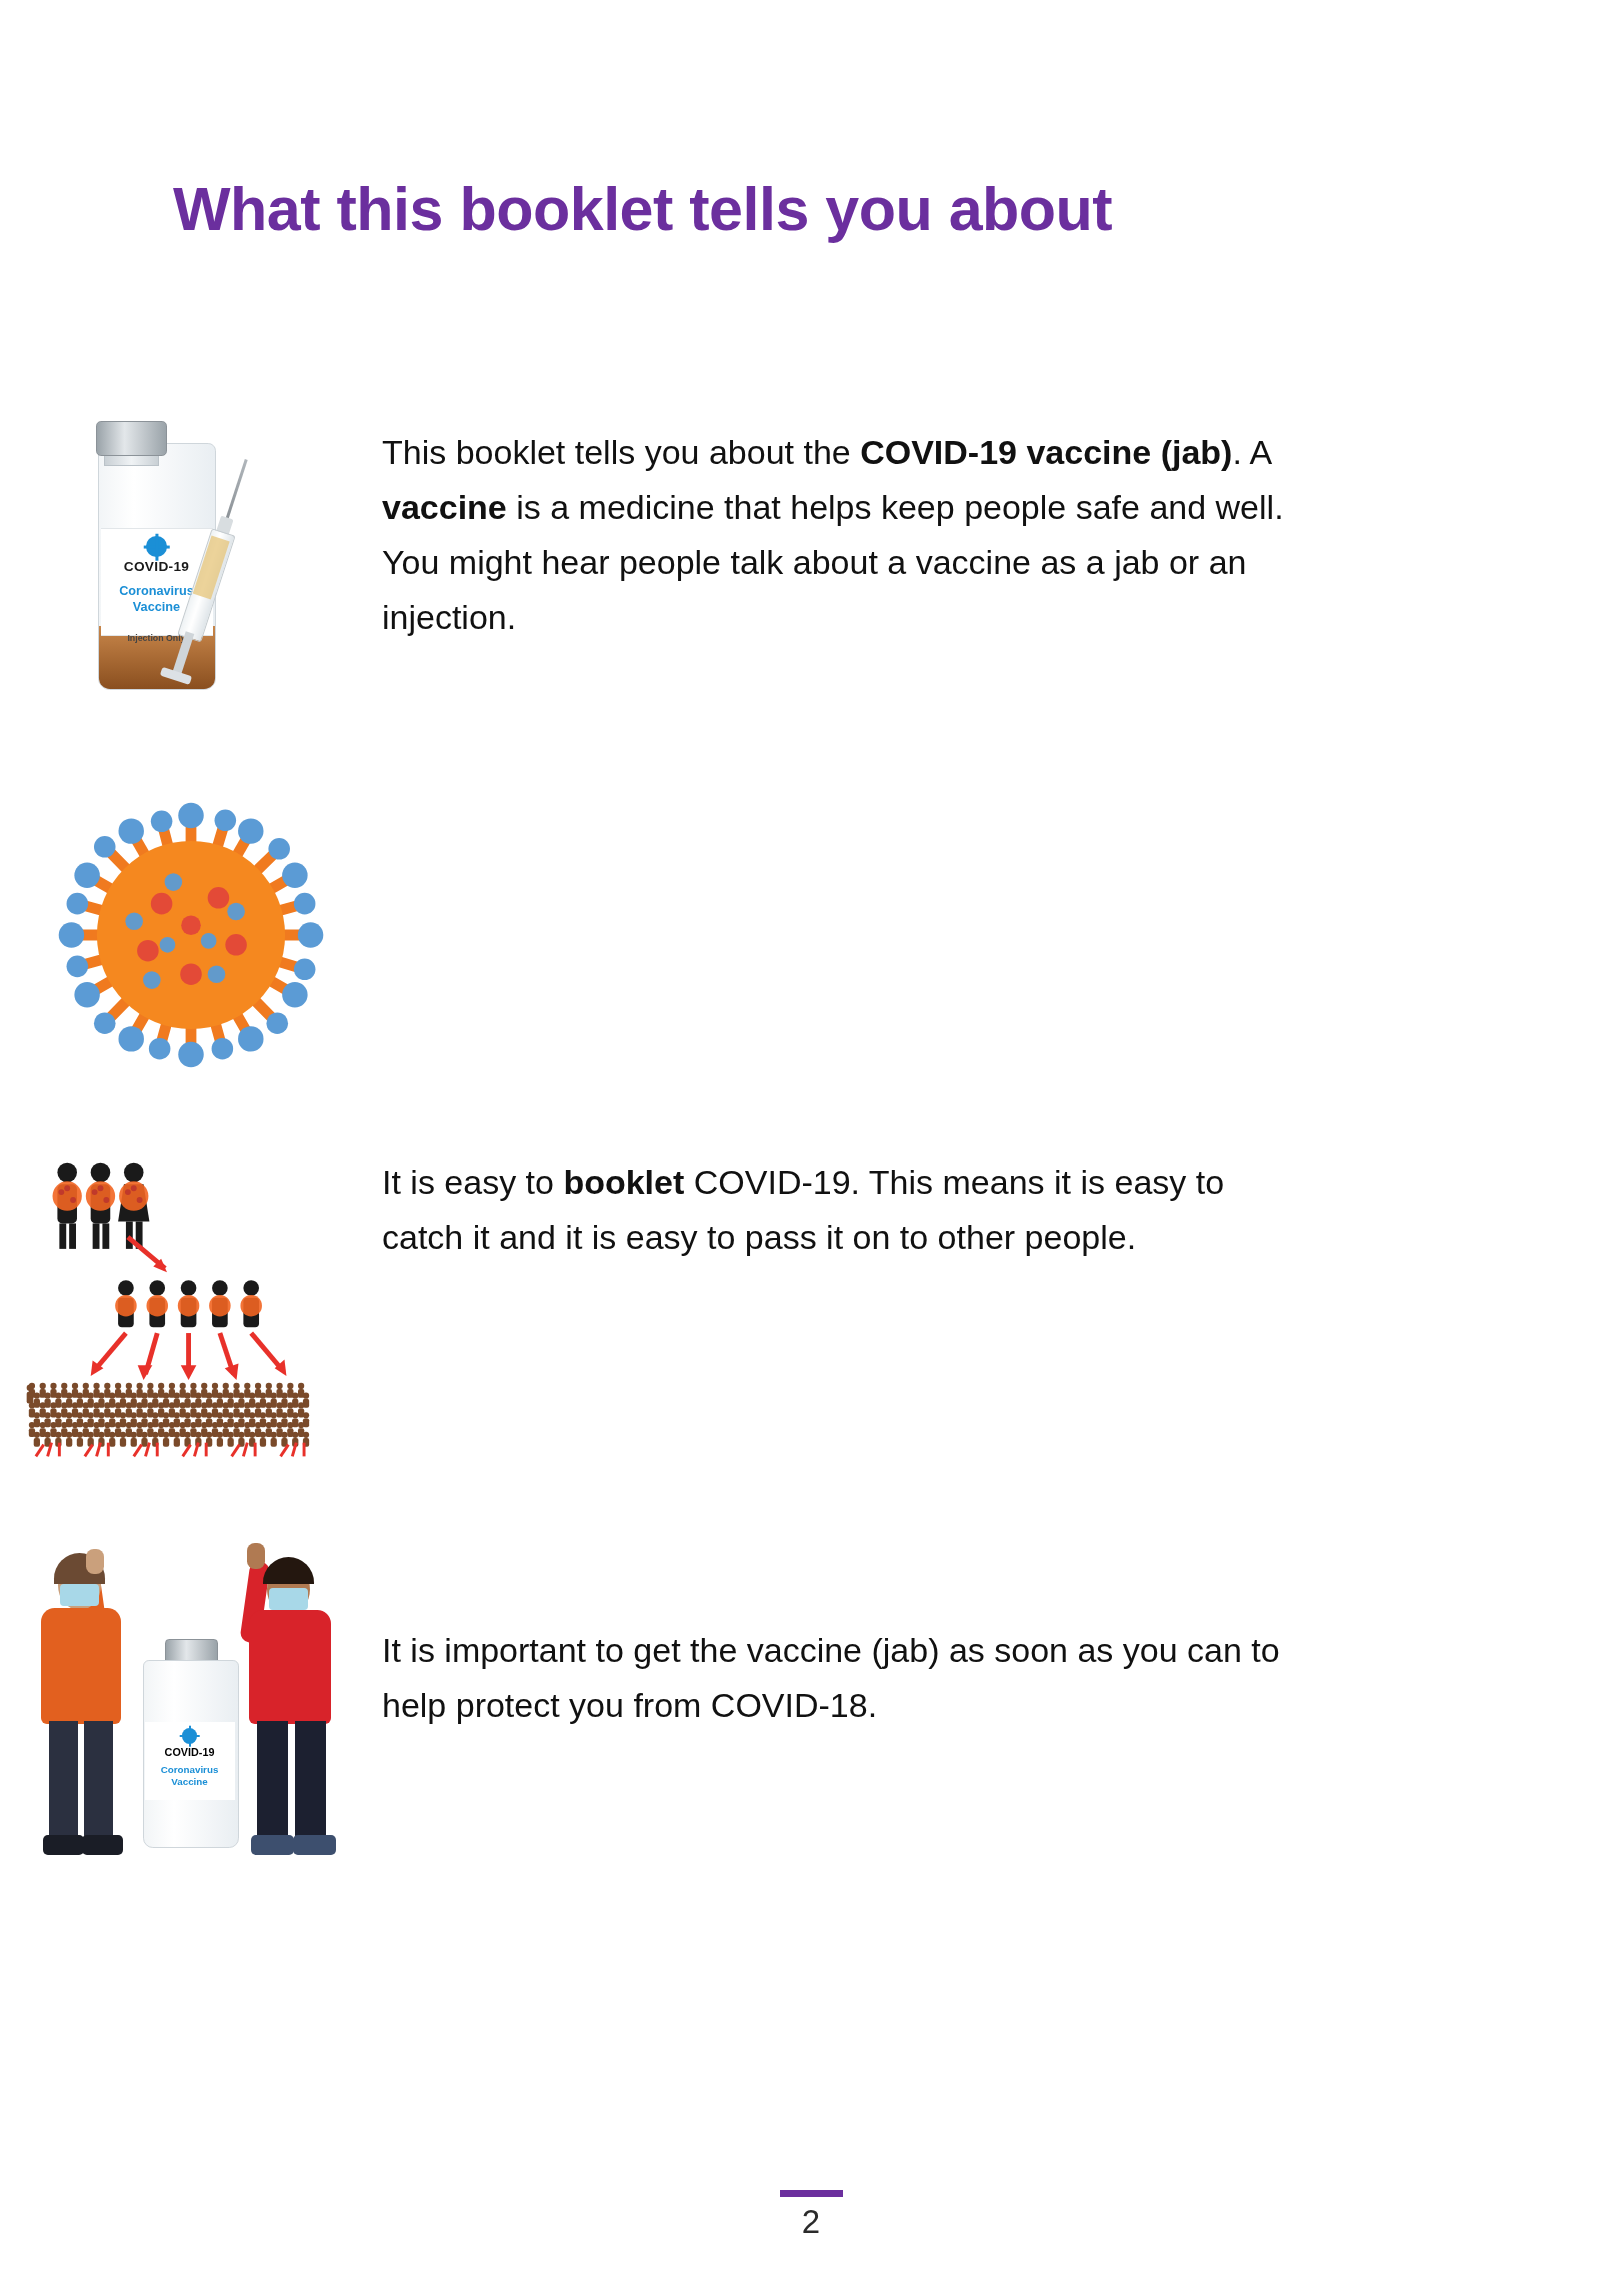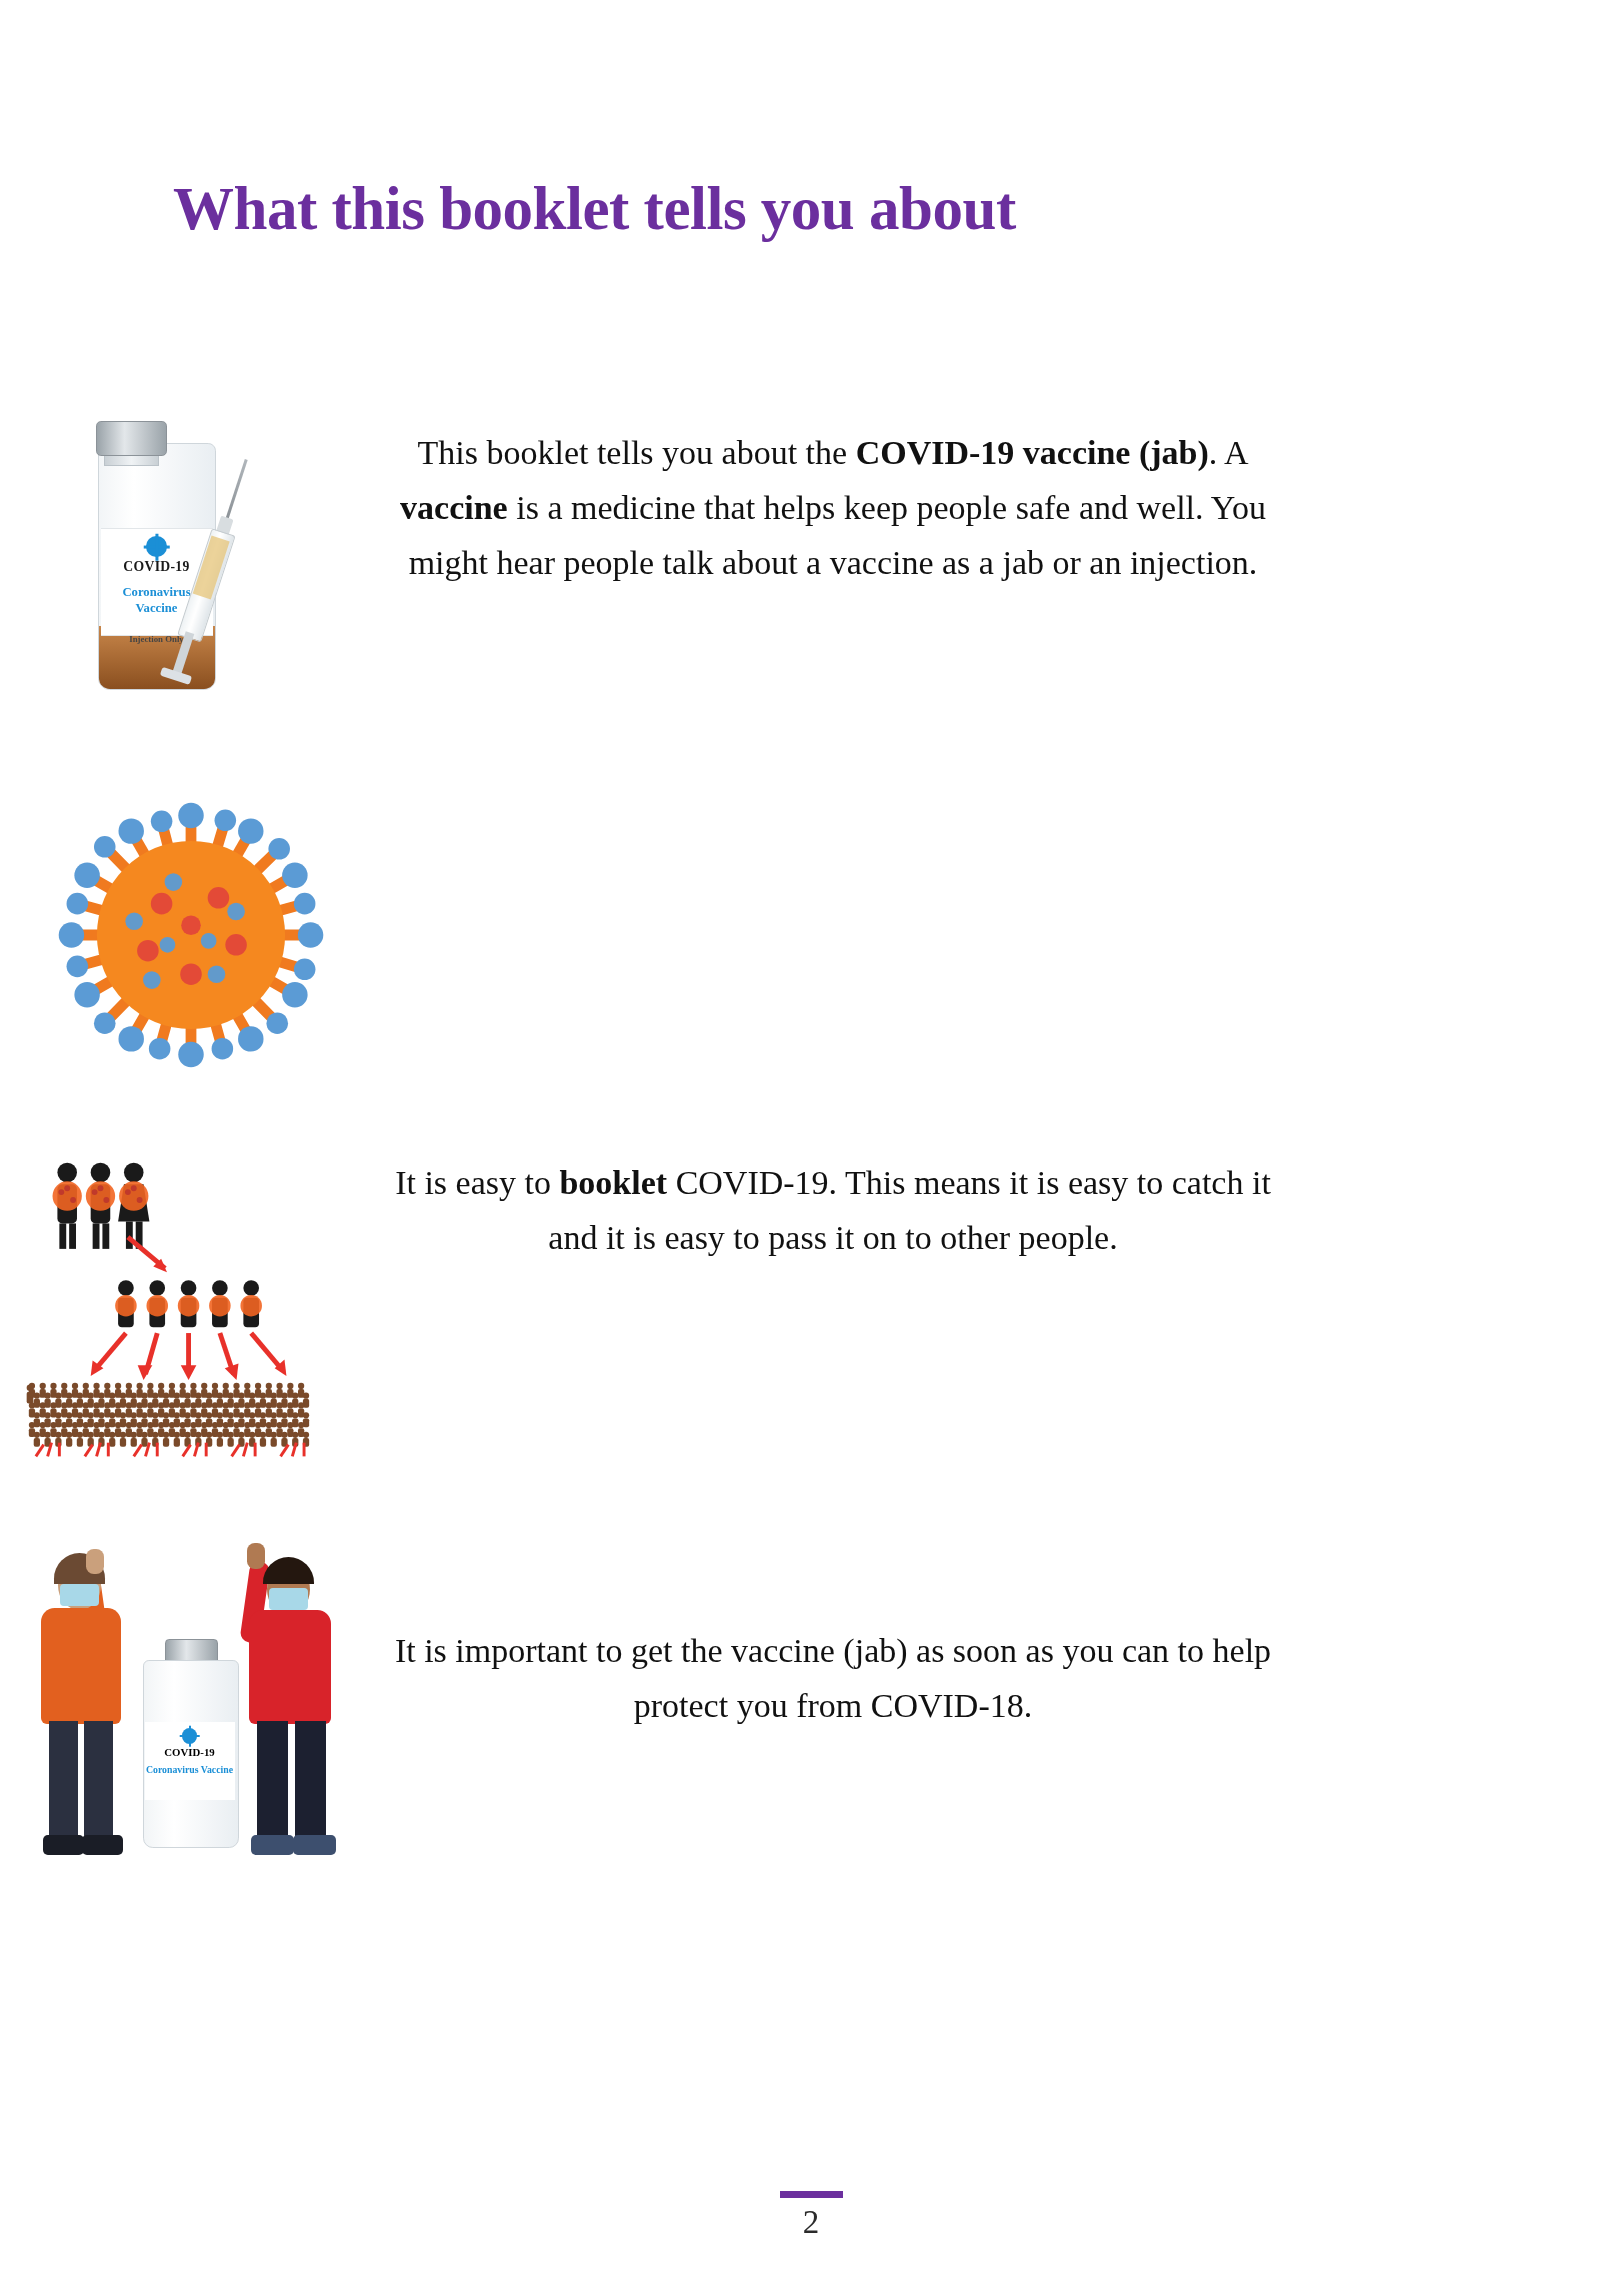--- a/index.html
+++ b/index.html
@@ -12,21 +12,20 @@
     height: 2292px;
     position: relative;
     font-family: "Liberation Sans", sans-serif;
     color: #000000;
     overflow: hidden;
   }
   .page {
     position: absolute;
     inset: 0;
     padding: 1px;
-    font-family: Liberation Serif, serif;
   }
   .page-title {
     position: absolute;
     left: 173px;
     top: 174px;
     font-size: 61px;
     font-weight: bold;
     color: #6b2f9e;
     letter-spacing: -0.5px;
     white-space: nowrap;
@@ -49,21 +48,20 @@
     display: flex;
     justify-content: center;
     align-items: flex-start;
   }
   .txt {
     width: 902px;
     font-size: 34px;
     line-height: 1.62;
     color: #111111;
     padding-top: 3.9px;
-    text-align: center;
   }
   .txt b { font-weight: bold; }
 
   
   .vial-wrap { position: relative; width: 245px; height: 294px; }
   .vial {
     position: absolute; left: 29px; top: 21.6px;
     width: 116px; height: 245px;
     border-radius: 7.8px 7.8px 11.8px 11.8px;
     background: linear-gradient(to right,#f2f5f7 0%, #ffffff 30%, #e9eef2 100%);

